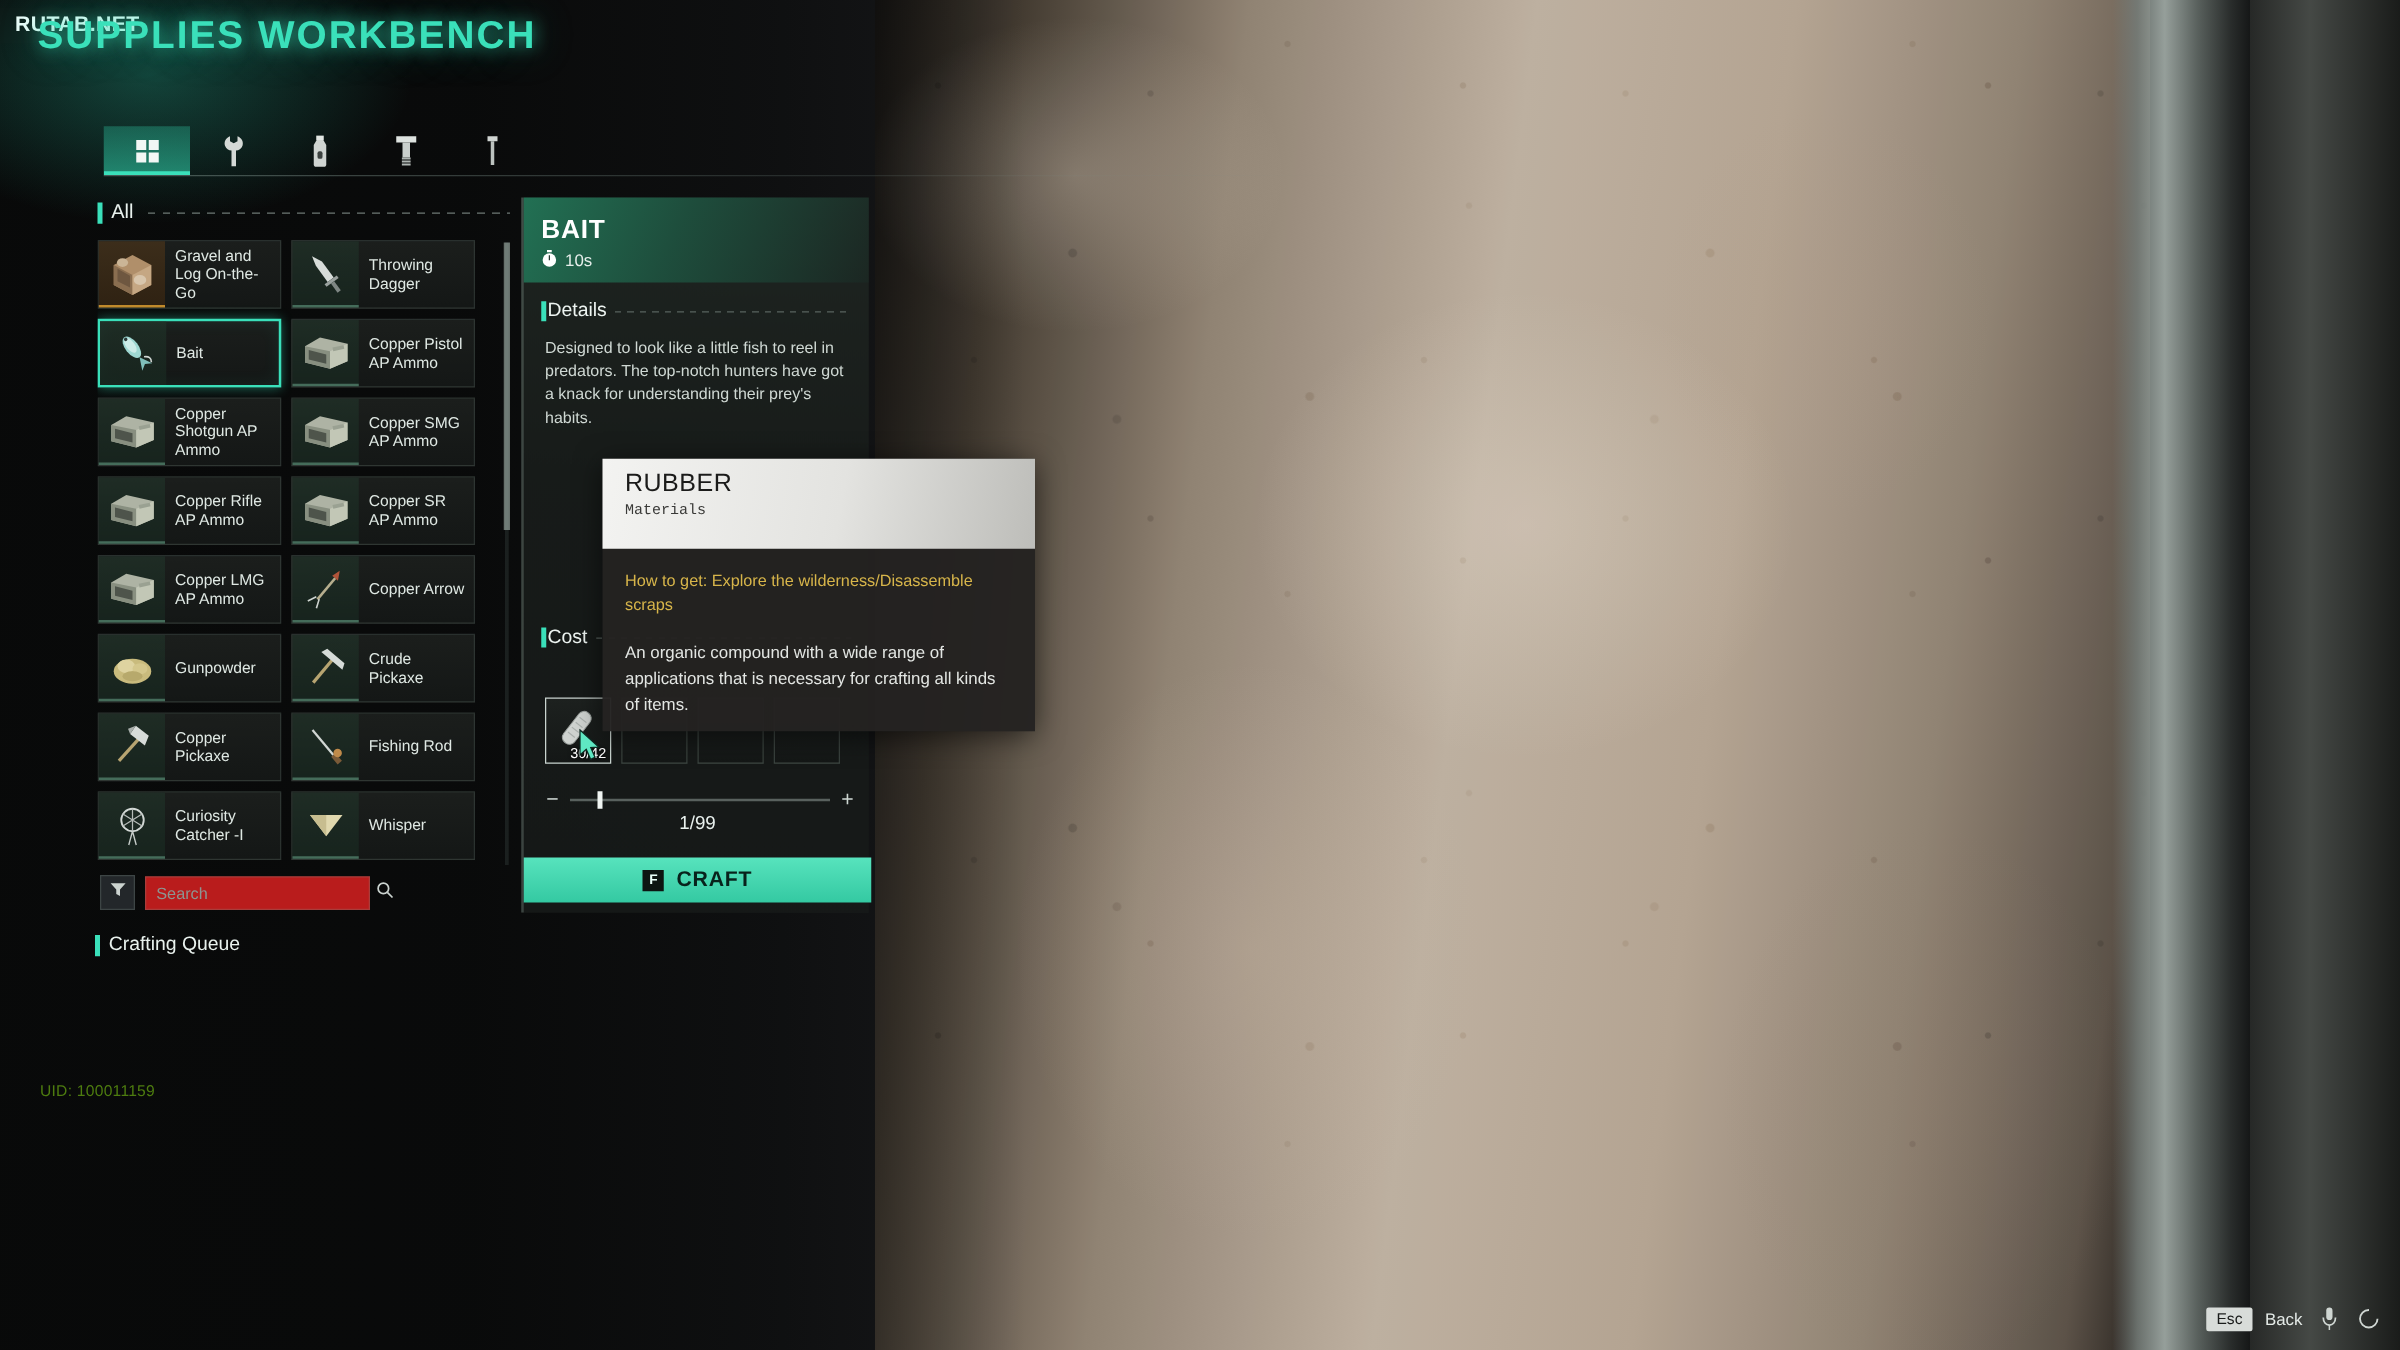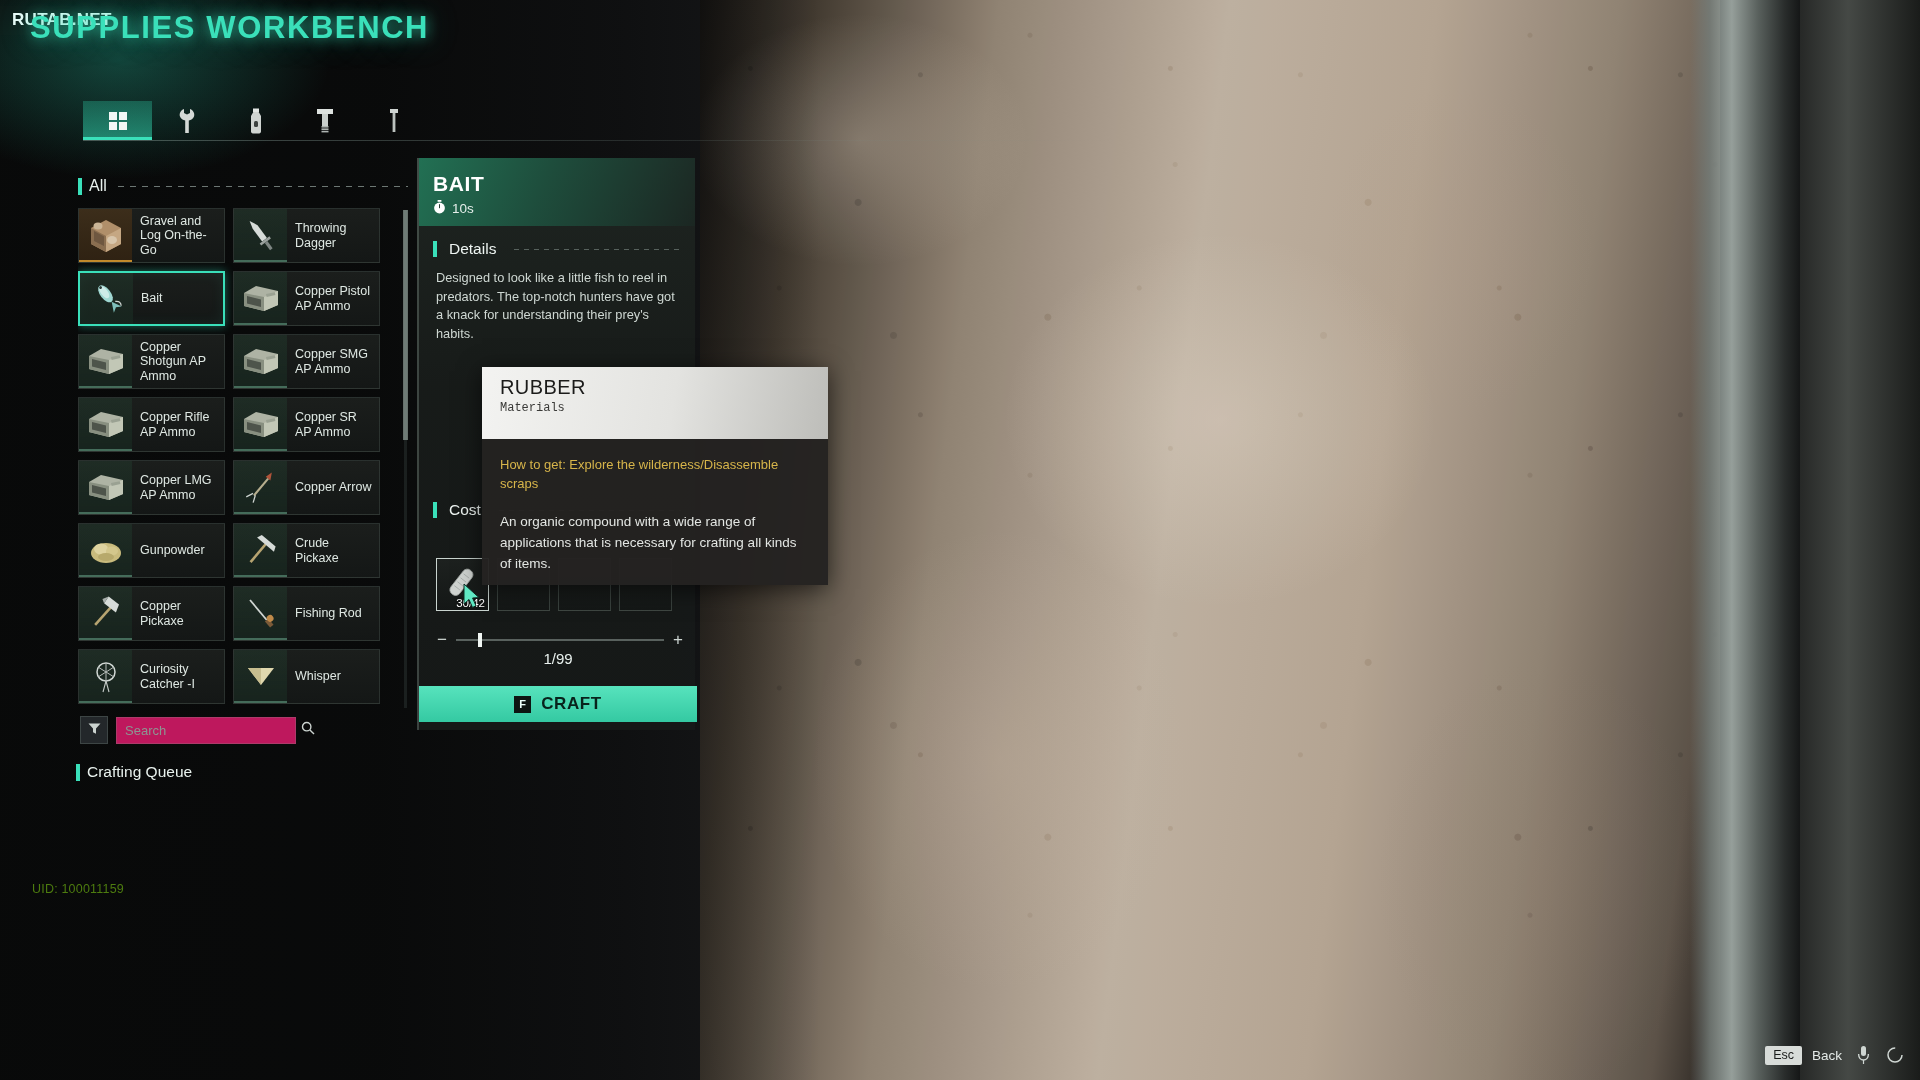--- a/index.html
+++ b/index.html
@@ -101,21 +101,21 @@
     width:69px; display:flex; align-items:center; justify-content:center;
     position:relative; cursor:pointer;
   }
   .tab.active {
     background:linear-gradient(180deg, rgba(40,170,140,.40), rgba(46,200,164,.62));
     box-shadow:inset 0 -3px 0 0 #3ae0ba;
   }
   .tab svg { display:block; }
 
   
-  #left-panel { position:absolute; left:0; top:18px; width:420px; height:886px; }
+  #left-panel { position:absolute; left:0; top:2px; width:420px; height:886px; }
 
   #cat-row {
     position:absolute; left:78px; top:157px; width:330px; height:22px;
     display:flex; align-items:center; gap:7px;
   }
   #cat-bar { width:4px; height:17px; background:#3ae0ba; }
   #cat-label { font-size:16px; color:#e9f2ee; }
   #cat-dash {
     flex:1; height:1px; margin-left:4px;
     background:repeating-linear-gradient(90deg, rgba(170,186,180,.62) 0 6px, rgba(0,0,0,0) 6px 12px);
@@ -170,21 +170,21 @@
     position:absolute; left:80px; top:698px; width:330px; height:28px;
     display:flex; align-items:center; gap:8px;
   }
   #filter-btn {
     width:28px; height:28px;
     background:#23272a; border:1px solid rgba(130,148,140,.28);
     display:flex; align-items:center; justify-content:center; cursor:pointer;
   }
   #search-box {
     width:180px; height:27px;
-    background:#be185d; border:1px solid rgba(130,148,140,.28);
+    background:#b91c1c; border:1px solid rgba(130,148,140,.28);
     display:flex; align-items:center; padding:0 8px;
   }
   #search-box input {
     flex:1; background:transparent; border:none; outline:none;
     color:#cfd8d3; font-size:13px; font-family:"Liberation Sans", sans-serif;
   }
   #search-box input::placeholder { color:#8c9692; }
 
   
   #queue-head {
@@ -217,21 +217,21 @@
     background:linear-gradient(110deg, rgba(34,116,86,.95) 0%, rgba(30,86,66,.82) 45%, rgba(26,44,38,.45) 100%);
   }
   #detail-title {
     font-size:21px; font-weight:bold; letter-spacing:.6px; color:#ffffff;
   }
   #detail-time {
     margin-top:4px; display:flex; align-items:center; gap:6px;
     font-size:13.5px; color:#e5eeea;
   }
   .sec-head {
-    display:flex; align-items:center; gap:12px;
+    display:flex; align-items:center; gap:1px;
     padding-left:14px; margin-top:14px;
   }
   .sec-bar { width:4px; height:16px; background:#3ae0ba; }
   .sec-title { font-size:15.5px; color:#edf4f1; }
   .sec-dash {
     flex:1; height:1px; margin:0 14px 0 6px;
     background:repeating-linear-gradient(90deg, rgba(160,176,170,.45) 0 5px, rgba(0,0,0,0) 5px 10px);
   }
   #detail-desc {
     margin:11px 14px 0 17px;

